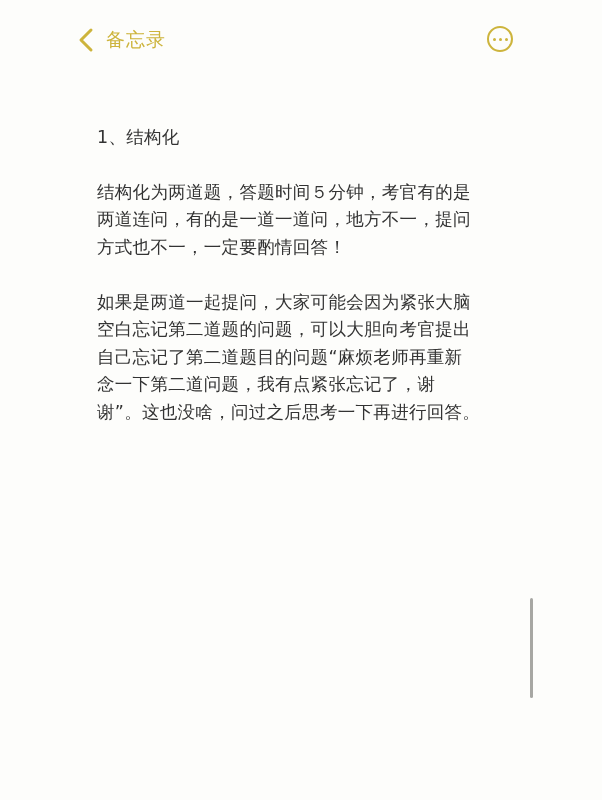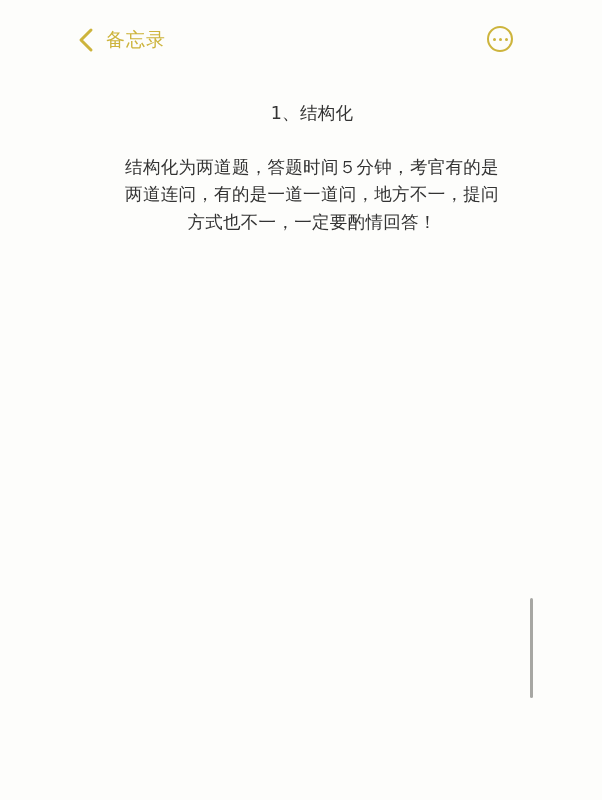--- a/index.html
+++ b/index.html
@@ -58,35 +58,33 @@
     }
     .more-dot {
       width: 3px;
       height: 3px;
       background: #cdb43c;
       border-radius: 50%;
     }
     .note-body {
       position: absolute;
       left: 97px;
-      top: 100px;
+      top: 124px;
       width: 430px;
       color: #333333;
       font-size: 17.5px;
       line-height: 27.5px;
       letter-spacing: 0.3px;
-      text-align: center;
     }
     .note-heading {
       margin: 0 0 27px 0;
     }
     .note-para {
       margin: 0 0 27.5px 0;
       white-space: pre-line;
-      font-family: Liberation Mono, monospace;
     }
     .scrollbar-thumb {
       position: absolute;
       left: 530px;
       top: 598px;
       width: 3px;
       height: 100px;
       background: #a7a7a3;
       border-radius: 2px;
     }
@@ -106,15 +104,20 @@
     <span class="more-dot"></span>
     <span class="more-dot"></span>
   </div>
 </div>
 
 <div class="note-body">
   <p class="note-heading">1、结构化</p>
   <p class="note-para">结构化为两道题，答题时间５分钟，考官有的是
 两道连问，有的是一道一道问，地方不一，提问
 方式也不一，一定要酌情回答！</p>
+  <p class="note-para">如果是两道一起提问，大家可能会因为紧张大脑
+空白忘记第二道题的问题，可以大胆向考官提出
+自己忘记了第二道题目的问题“麻烦老师再重新
+念一下第二道问题，我有点紧张忘记了，谢
+谢”。这也没啥，问过之后思考一下再进行回答。</p>
 </div>
 
 <div class="scrollbar-thumb"></div>
 
 </body></html>

